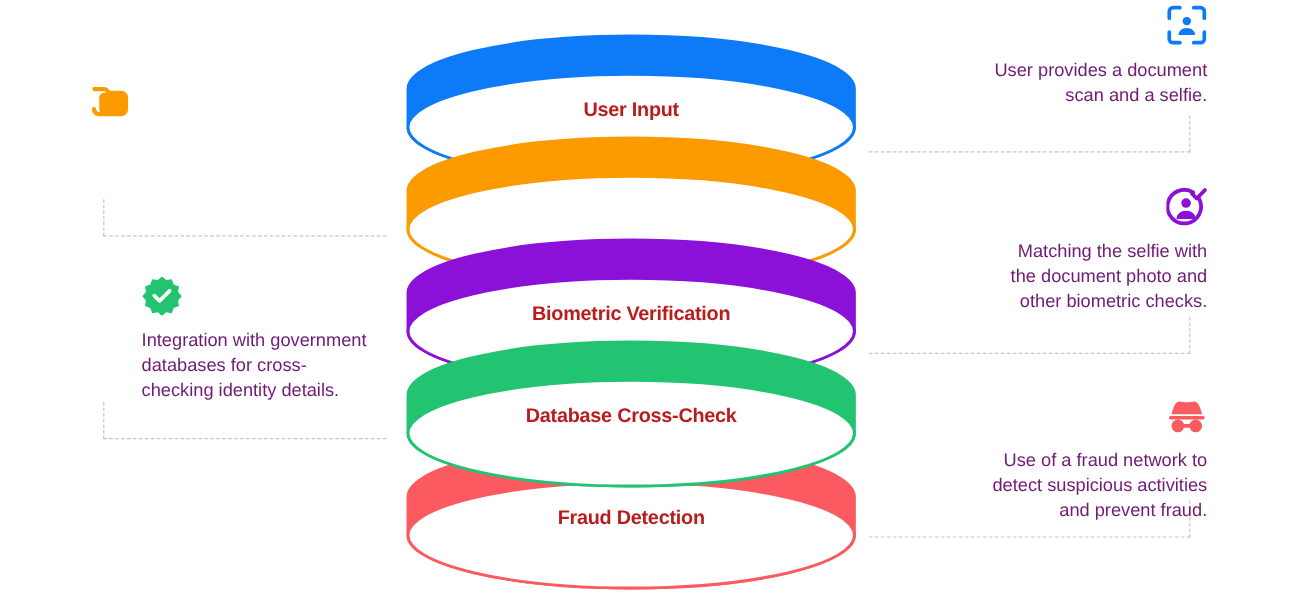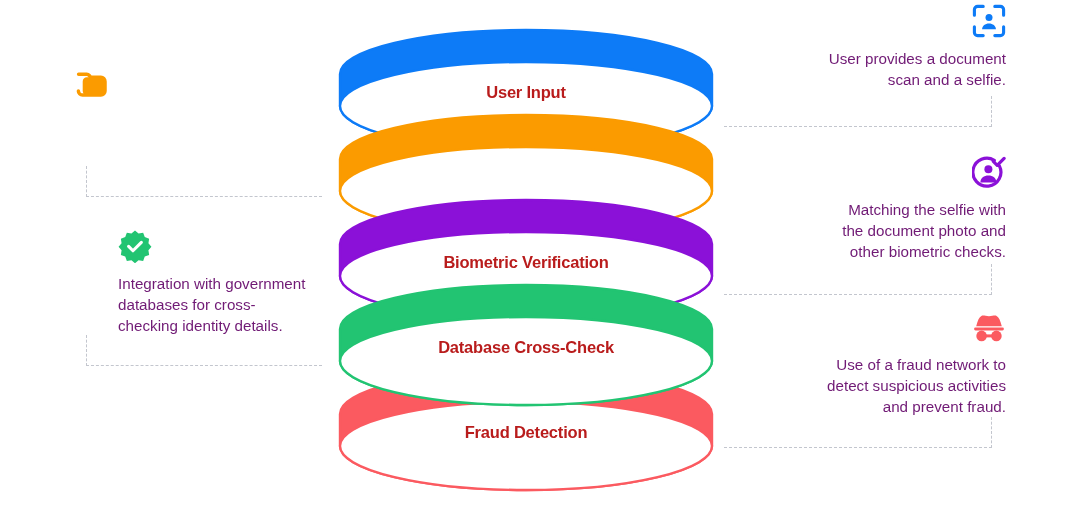--- a/index.html
+++ b/index.html
@@ -190,21 +190,21 @@
       <path d="M27.4 10.9a14 14 0 1 1-5.1-5.6" fill="none" stroke="#8B11D8" stroke-width="3.2" stroke-linecap="round"></path>
       <path d="M21.3 6.4l3.9 4.0 6.9-7.0" fill="none" stroke="#8B11D8" stroke-width="3.2" stroke-linecap="round" stroke-linejoin="round"></path>
       <circle cx="16.4" cy="14.2" r="4.0" fill="#8B11D8"></circle>
       <path d="M8.4 27.4c0-4.1 3.6-6.8 8.0-6.8s8.0 2.7 8.0 6.8z" fill="#8B11D8"></path>
     </svg>
     <div class="note-text">Matching the selfie with
 the document photo and
 other biometric checks.</div>
   </div>
 
-  <div class="note note-right" style="top:310px;">
+  <div class="note note-right" style="top:329px;">
     <svg class="note-icon" viewBox="0 0 34 34" xmlns="http://www.w3.org/2000/svg">
       <path d="M4.2 16.3C5.6 10.4 7.3 6.9 9.4 5.9c1.9-.9 4.2.35 7.6.35s5.7-1.25 7.6-.35c2.1 1.0 3.8 4.5 5.2 10.4z" fill="#FB5A60"></path>
       <rect x="2.1" y="17.6" width="29.8" height="2.9" rx="1.45" fill="#FB5A60"></rect>
       <circle cx="9.6" cy="25.9" r="5.3" fill="#FB5A60"></circle>
       <circle cx="24.4" cy="25.9" r="5.3" fill="#FB5A60"></circle>
       <path d="M13.6 24.4h6.8v3.0h-6.8z" fill="#FB5A60"></path>
     </svg>
     <div class="note-text">Use of a fraud network to
 detect suspicious activities
 and prevent fraud.</div>

